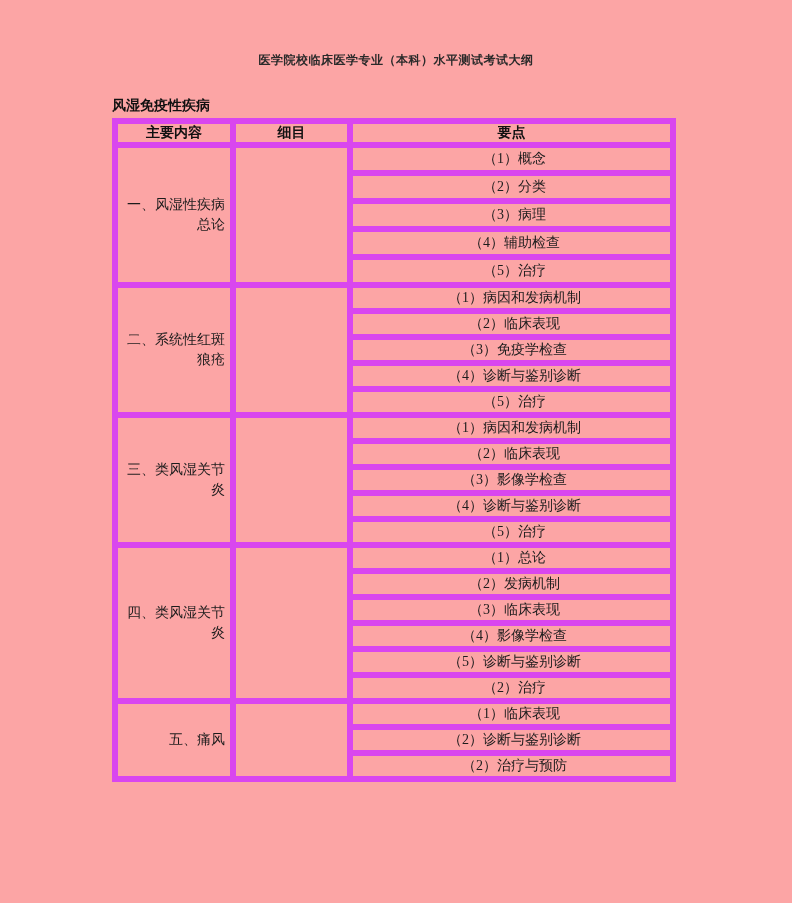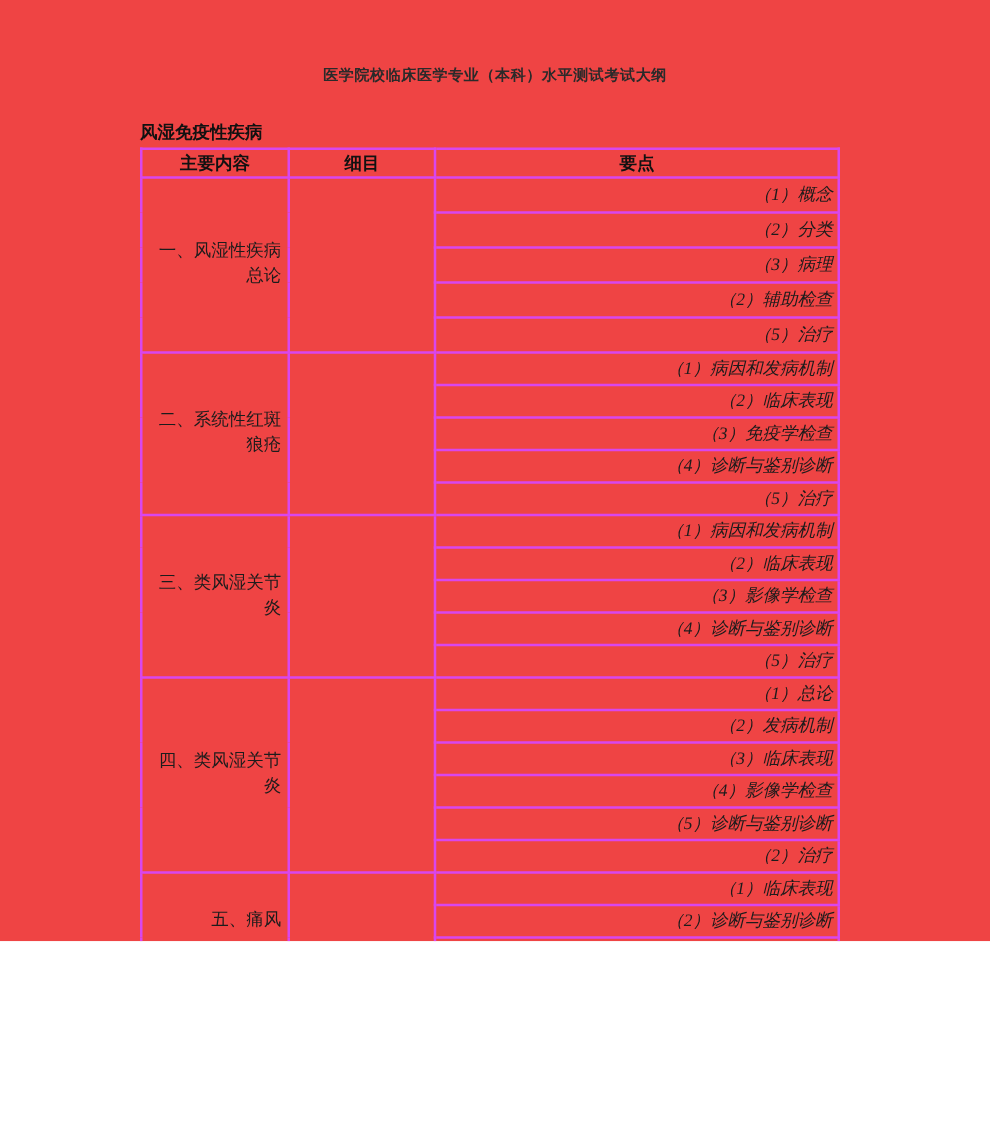--- a/index.html
+++ b/index.html
@@ -1,21 +1,21 @@
 <!DOCTYPE html>
 <html><head>
 <meta charset="utf-8">
 <style>
   * { box-sizing: border-box; }
   html, body { margin: 0; padding: 0; background: #ffffff; }
   .page {
     position: relative;
     width: 792px;
-    height: 753px;
-    background: #ef4444;
+    height: 903px;
+    background: #fca5a5;
     color: #1c1c1c;
     font-family: "Liberation Serif", "DejaVu Serif", serif;
     overflow: hidden;
   }
   .doc-header {
     position: absolute;
     top: 52px;
     left: 0;
     width: 100%;
     text-align: center;
@@ -37,21 +37,21 @@
   table.syllabus {
     position: absolute;
     top: 118px;
     left: 112px;
     width: 558px;
     border-collapse: collapse;
     table-layout: fixed;
   }
   table.syllabus th,
   table.syllabus td {
-    border: 2px solid #d946ef;
+    border: 6px solid #d946ef;
     overflow: hidden;
   }
   table.syllabus th {
     height: 23px;
     font-size: 14px;
     font-weight: bold;
     text-align: center;
     vertical-align: middle;
     padding: 0;
     color: #111111;
@@ -67,24 +67,23 @@
     vertical-align: middle;
     word-break: break-all;
   }
   td.detail-cell {
     font-size: 14px;
     vertical-align: middle;
   }
   td.point-cell {
     font-size: 14px;
     padding: 0 4px 0 10px;
-    text-align: right;
+    text-align: center;
     vertical-align: middle;
     white-space: nowrap;
-    font-style: italic;
   }
 </style>
 </head>
 <body>
 
 <div class="page">
   <div class="doc-header">医学院校临床医学专业（本科）水平测试考试大纲</div>
 
   <div class="section-title">风湿免疫性疾病</div>
 
@@ -107,21 +106,21 @@
           <td class="detail-cell" rowspan="5"></td>
           <td class="point-cell">（1）概念</td>
         </tr>
         <tr class="row-tall">
           <td class="point-cell">（2）分类</td>
         </tr>
         <tr class="row-tall">
           <td class="point-cell">（3）病理</td>
         </tr>
         <tr class="row-tall">
-          <td class="point-cell">（2）辅助检查</td>
+          <td class="point-cell">（4）辅助检查</td>
         </tr>
         <tr class="row-tall">
           <td class="point-cell">（5）治疗</td>
         </tr>
         <tr class="row">
           <td class="main-cell" rowspan="5">二、系统性红斑狼疮</td>
           <td class="detail-cell" rowspan="5"></td>
           <td class="point-cell">（1）病因和发病机制</td>
         </tr>
         <tr class="row">

